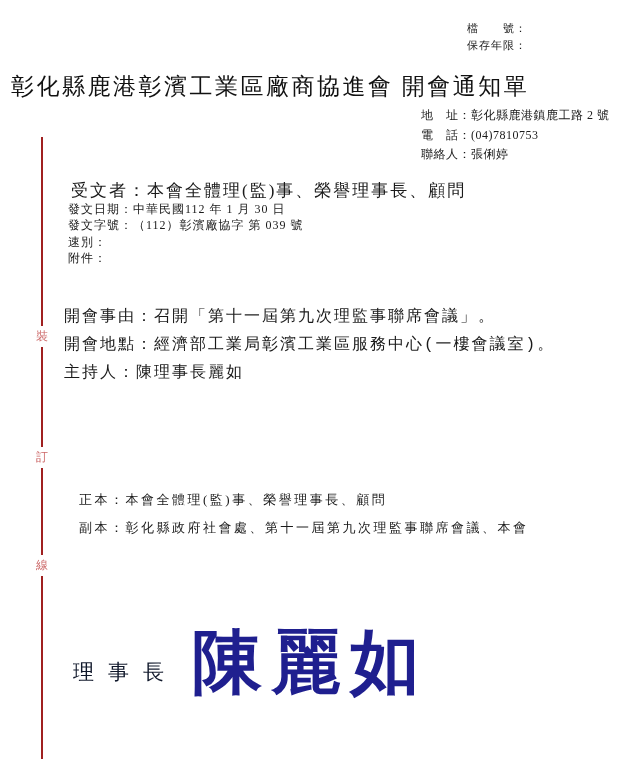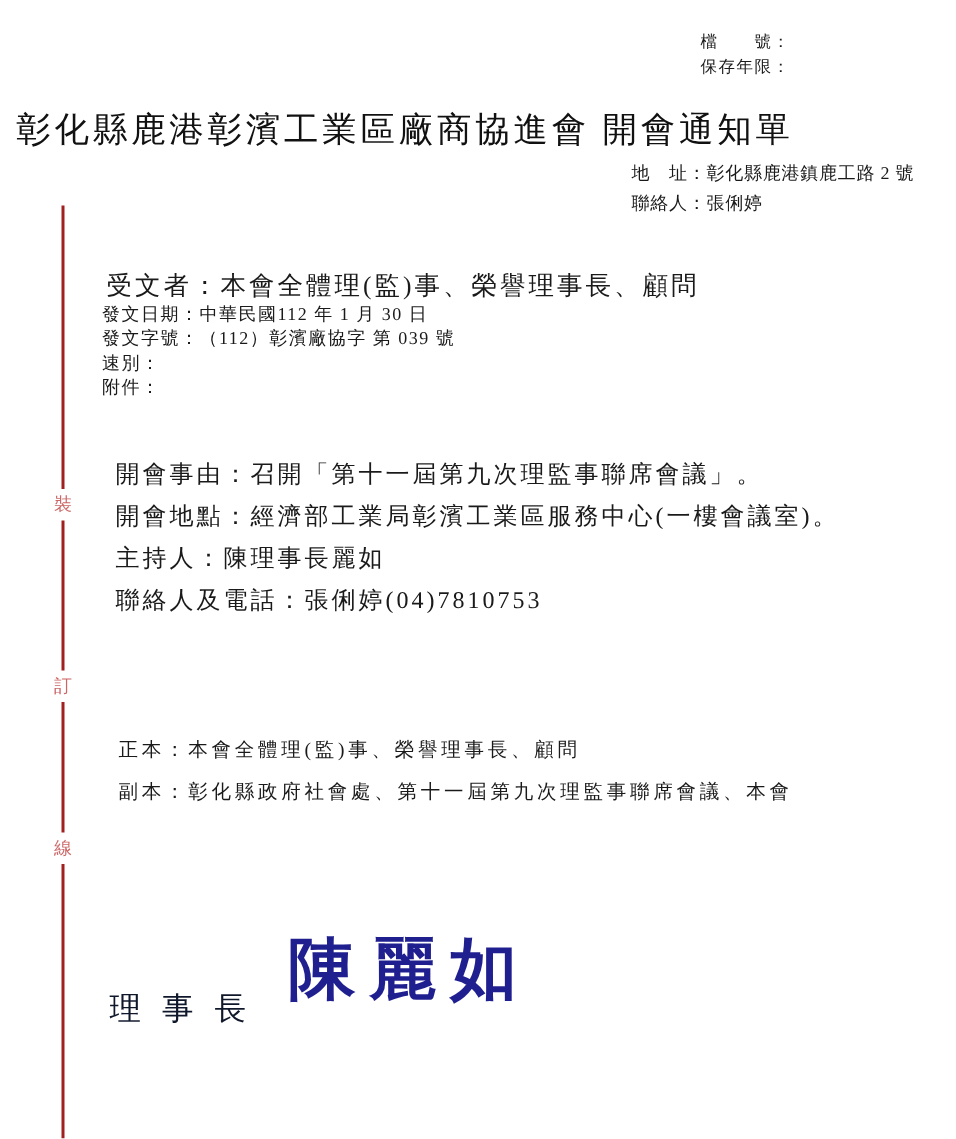--- a/index.html
+++ b/index.html
@@ -27,36 +27,36 @@
   .org-info { top: 106px; left: 421px; font-size: 12px; line-height: 19.5px; }
   .org-info .row { letter-spacing: 0.5px; }
 
   
   .recipient { top: 179px; left: 71px; font-size: 17px; letter-spacing: 2px; }
 
   
   .admin-fields { top: 201px; left: 68px; font-size: 12px; line-height: 16.3px; letter-spacing: 1px; }
 
   
-  .meeting { top: 303px; left: 77px; font-size: 16px; line-height: 28px; letter-spacing: 2px; }
+  .meeting { top: 303px; left: 64px; font-size: 16px; line-height: 28px; letter-spacing: 2px; font-family: Liberation Mono, monospace; }
 
   
   .dist { left: 79px; font-size: 13px; letter-spacing: 2.5px; }
   .dist-original { top: 491px; }
   .dist-copy { top: 519px; }
 
   
   .sig-title {
     top: 658px; left: 73px;
     font-size: 21px; letter-spacing: 14px;
     color: #0f172a;
   }
   .sig-name {
     top: 616px; left: 192px;
-    font-size: 45px; font-weight: bold; letter-spacing: 9px;
+    font-size: 70px; font-weight: bold; letter-spacing: 9px;
     color: #1f1f8f;
   }
 
   
   .binding-line {
     position: absolute;
     left: 41px; top: 137px;
     width: 2px; height: 622px;
     background: #a02020;
   }
@@ -86,20 +86,23 @@
   <div>保存年限：</div>
 </div>
 
 <div class="abs doc-title">彰化縣鹿港彰濱工業區廠商協進會 開會通知單</div>
 
 <div class="abs org-info">
   <div class="row">
     <span>地　址：</span><span>彰化縣鹿港鎮鹿工路 2 號</span>
   </div>
   <div class="row">
+    <span>電　話：</span><span>(04)7810753</span>
+  </div>
+  <div class="row">
     <span>聯絡人：</span><span>張俐婷</span>
   </div>
 </div>
 
 <div class="abs recipient">
   <span>受文者：</span><span>本會全體理(監)事、榮譽理事長、顧問</span>
 </div>
 
 <div class="abs admin-fields">
   <div>
@@ -119,23 +122,20 @@
 <div class="abs meeting">
   <div>
     <span>開會事由：</span><span>召開「第十一屆第九次理監事聯席會議」。</span>
   </div>
   <div>
     <span>開會地點：</span><span>經濟部工業局彰濱工業區服務中心(一樓會議室)。</span>
   </div>
   <div>
     <span>主持人：</span><span>陳理事長麗如</span>
   </div>
-  <div>
-    <span>聯絡人及電話：</span><span>張俐婷(04)7810753</span>
-  </div>
 </div>
 
 <div class="abs dist dist-original">
   <span>正本：</span><span>本會全體理(監)事、榮譽理事長、顧問</span>
 </div>
 <div class="abs dist dist-copy">
   <span>副本：</span><span>彰化縣政府社會處、第十一屆第九次理監事聯席會議、本會</span>
 </div>
 
 <div class="abs sig-title">理事長</div>

